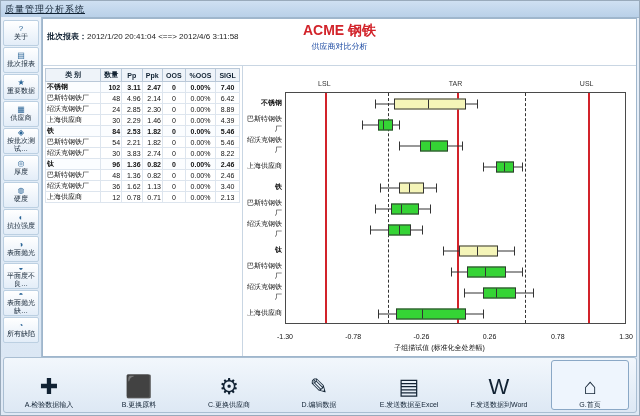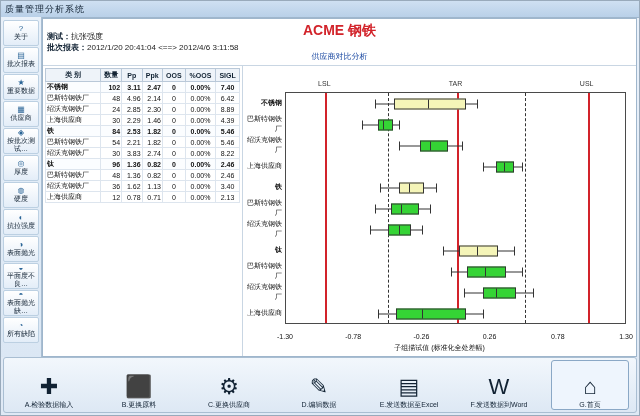--- a/index.html
+++ b/index.html
@@ -4,37 +4,37 @@
 <style>
   html,body{margin:0;padding:0;}
   body{width:640px;height:416px;overflow:hidden;background:#d8e4f0;
        font-family:"Liberation Sans",sans-serif;font-size:9px;color:#000;}
   #app{position:relative;width:640px;height:416px;box-sizing:border-box;
        background:linear-gradient(#eaf1fa,#dfe9f5);border:1px solid #9ab;}
   
   .titlebar{height:16px;background:linear-gradient(#cfe0f2,#b9d0e8);
             border-bottom:1px solid #9fb6cc;display:flex;align-items:center;
             padding:0 4px;}
-  .titlebar .tt{font-size:9px;color:#123;letter-spacing:1px;}
+  .titlebar .tt{font-size:9px;color:#123;letter-spacing:1px;text-decoration:underline;}
   
   .rail{position:absolute;left:0;top:16px;width:40px;bottom:58px;
         background:linear-gradient(#e9f1fa,#dbe7f4);border-right:1px solid #a9bed2;
         padding-top:2px;}
   .rail-item{height:24px;margin:1px 2px;border:1px solid #bcd0e2;border-radius:2px;
              background:linear-gradient(#ffffff,#e3edf8);
              display:flex;flex-direction:column;align-items:center;justify-content:center;
              font-size:7px;color:#123;line-height:8px;text-align:center;cursor:pointer;}
   .rail-item .ic{font-size:8px;line-height:8px;color:#2a6496;}
   
   .content{position:absolute;left:41px;right:2px;top:17px;bottom:58px;
            background:#fff;border:1px solid #9fb6cc;overflow:hidden;}
   .hdr{height:46px;border-bottom:1px solid #c9d6e3;position:relative;background:#fff;}
   .brand{position:absolute;left:50%;transform:translateX(-50%);top:3px;text-align:center;}
   .brand .b1{color:#d2232a;font-weight:bold;font-size:14px;}
-  .brand .b2{color:#1746a0;font-size:8px;margin-top:11px;}
+  .brand .b2{color:#1746a0;font-size:8px;margin-top:1px;}
   .meta{position:absolute;left:4px;top:12px;font-size:8px;color:#123;line-height:11px;}
   .meta b{font-weight:bold;}
   .meta .v{color:#222;}
   .panels{position:absolute;left:0;right:0;top:47px;bottom:0;display:flex;}
   
   .tablewrap{width:200px;border-right:1px solid #c9d6e3;padding:2px 2px 0 2px;
              box-sizing:border-box;overflow:hidden;}
   table{border-collapse:collapse;font-size:7px;width:100%;}
   th{background:#eef3f9;border:1px solid #b9c8d8;font-weight:bold;padding:1px 1px;
      text-align:center;color:#123;}
@@ -130,23 +130,20 @@
     </div>
 
   <div class="content">
 
     <div class="hdr">
       <div class="brand">
         <div class="b1">ACME 钢铁</div>
         <div class="b2">供应商对比分析</div>
       </div>
       <div class="meta">
-        <div>
-          <b>测试：</b><span class="v">抗张强度</span>
-        </div>
         <div>
           <b>批次报表：</b><span class="v">2012/1/20  20:41:04  &lt;==&gt;  2012/4/6  3:11:58</span>
         </div>
       </div>
     </div>
 
     <div class="panels">
       <div class="tablewrap">
         <table>
           <thead>

